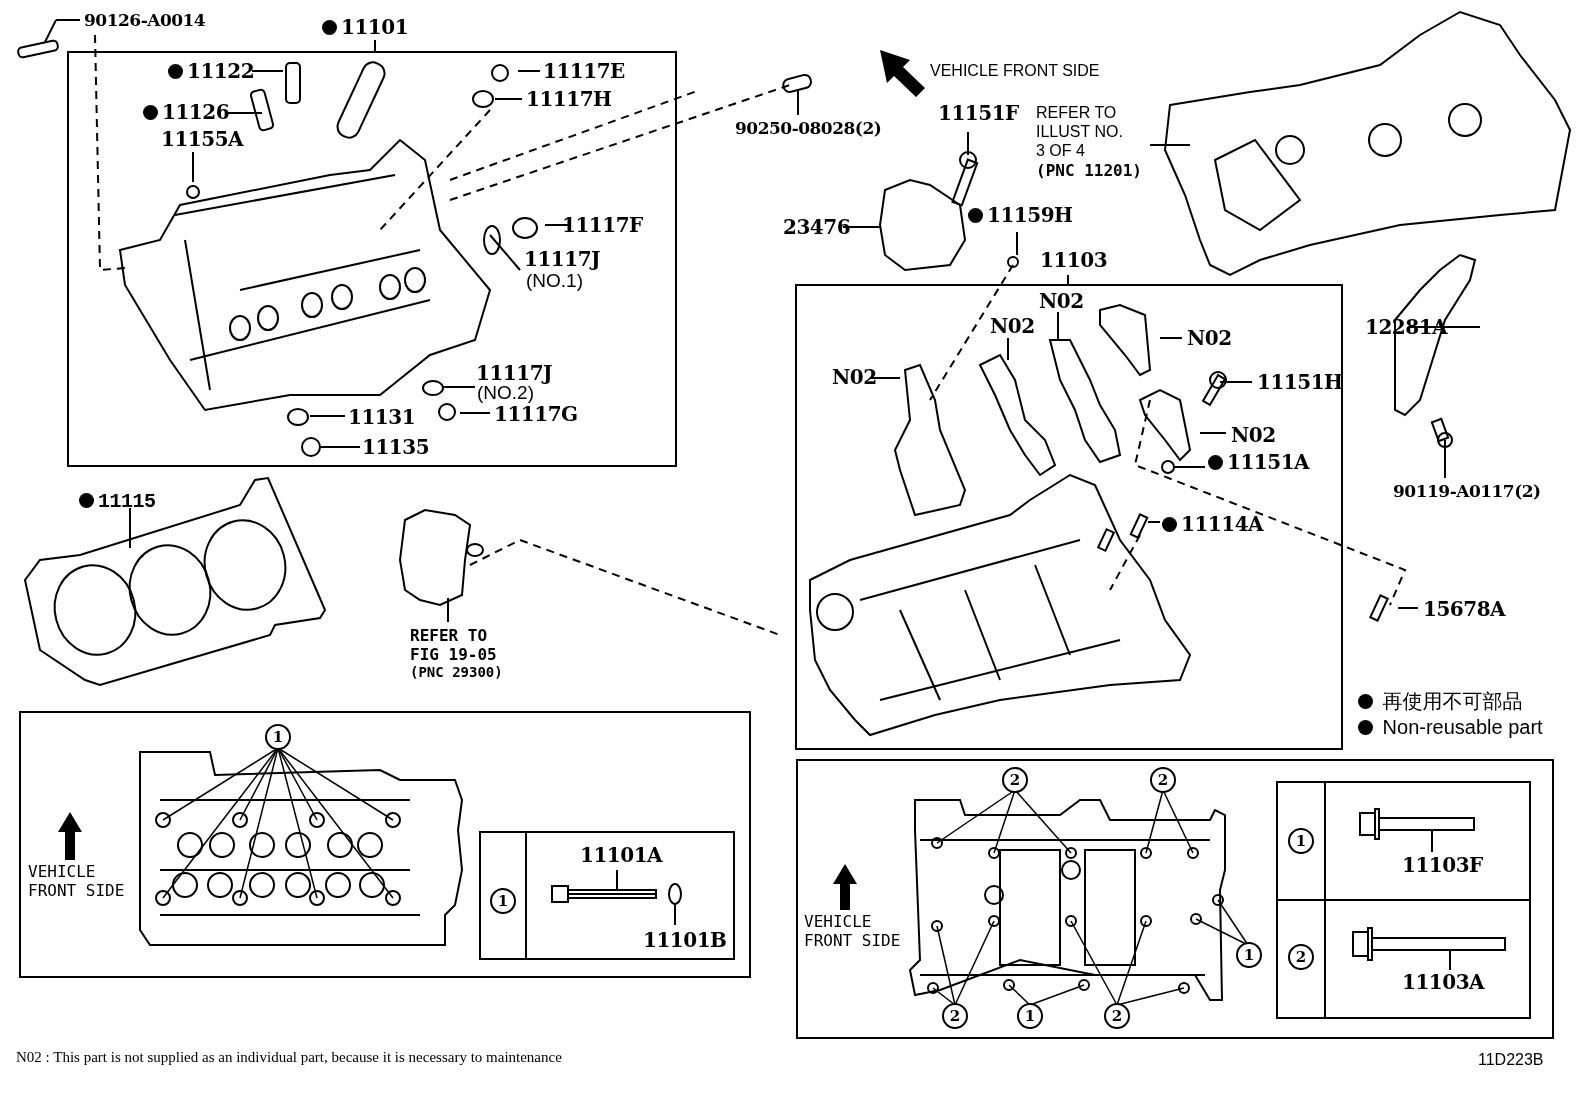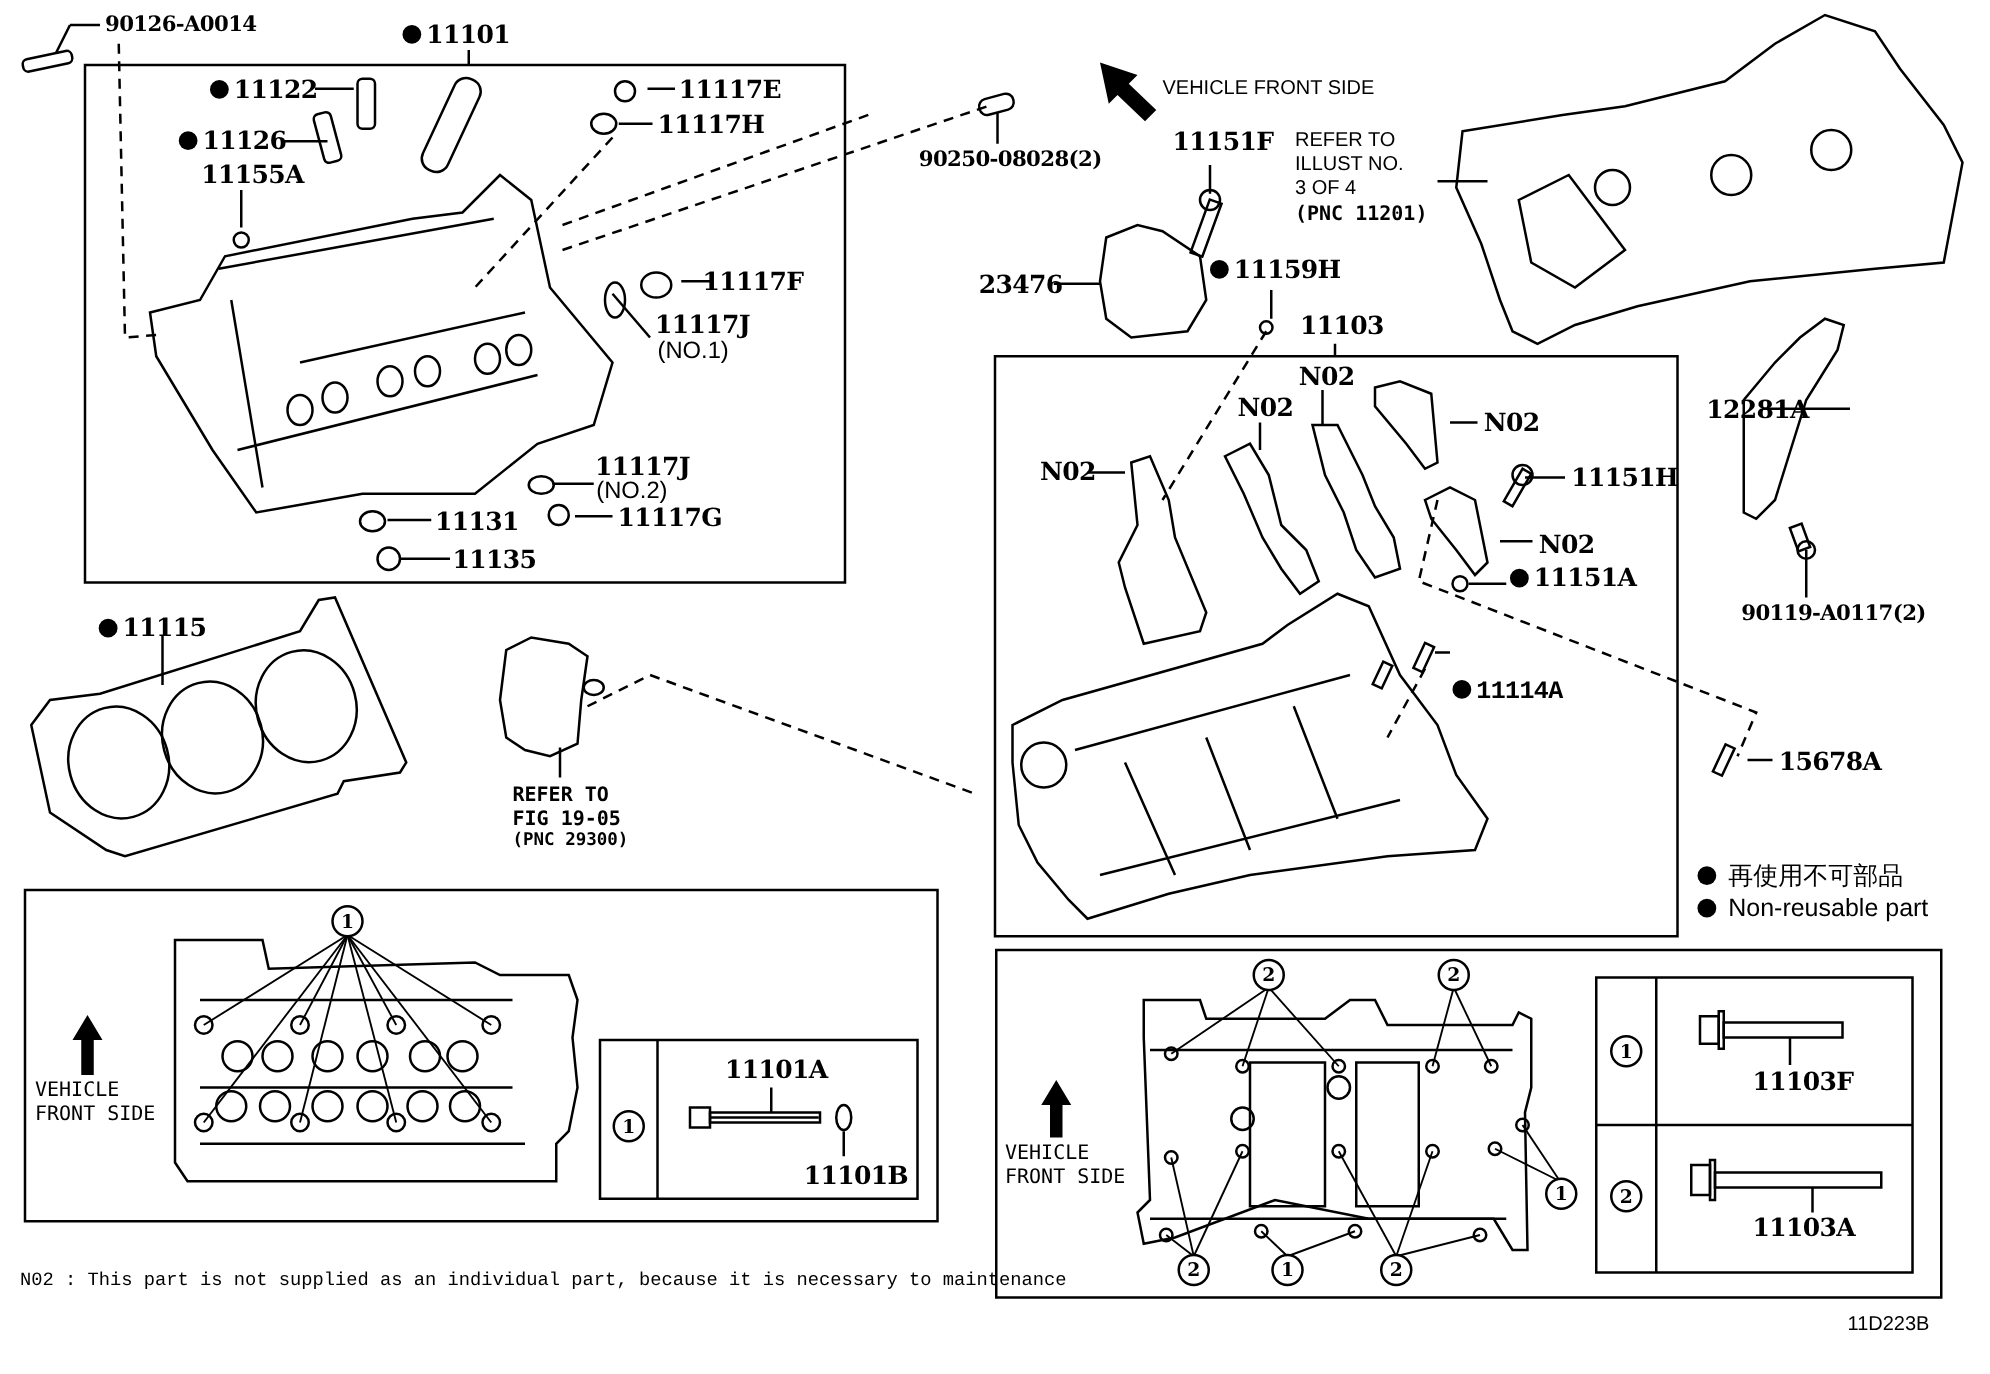--- a/index.html
+++ b/index.html
@@ -4,21 +4,21 @@
 <style>
   html, body { margin: 0; padding: 0; background: #ffffff; }
   body { width: 1592px; height: 1099px; position: relative; overflow: hidden; font-family: "Liberation Sans", sans-serif; color: #000; }
   .lbl { position: absolute; font-family: "DejaVu Serif", serif; font-weight: bold; font-size: 20px; line-height: 1; white-space: nowrap; letter-spacing: -0.5px; }
   .lbl-sm { position: absolute; font-family: "Liberation Sans", sans-serif; font-size: 19px; line-height: 1; white-space: nowrap; }
   .lbl-mono { position: absolute; font-family: "DejaVu Sans Mono", monospace; font-weight: bold; font-size: 16px; line-height: 1.2; white-space: nowrap; }
   .lbl-plain { position: absolute; font-family: "Liberation Sans", sans-serif; font-size: 16px; line-height: 1.2; white-space: nowrap; }
   .dot { display: inline-block; width: 15px; height: 15px; border-radius: 50%; background: #000; margin-right: 4px; vertical-align: -1px; }
   .circ { position: absolute; width: 26px; height: 26px; border: 2px solid #000; border-radius: 50%; background: #fff; box-sizing: border-box; font-family: "DejaVu Serif", serif; font-weight: bold; font-size: 15px; text-align: center; line-height: 22px; }
   svg.layer { position: absolute; left: 0; top: 0; }
-  .note { position: absolute; font-family: Liberation Mono, monospace; font-size: 15px; line-height: 22px; white-space: nowrap; }
+  .note { position: absolute; font-family: Liberation Serif, serif; font-size: 15px; line-height: 22px; white-space: nowrap; margin-top: 32px; }
 </style>
 </head>
 <body>
 
 <svg class="layer" width="1592" height="1099">
   <g fill="none" stroke="#000" stroke-width="2">
 
     <rect x="68" y="52" width="608" height="414"></rect>
 
     <rect x="796" y="285" width="546" height="464"></rect>
@@ -267,32 +267,32 @@
 <span class="lbl" style="left:968px;top:205px;"><span class="dot"></span><span>11159H</span></span>
 <span class="lbl" style="left:1040px;top:250px;">11103</span>
 
 <span class="lbl" style="left:832px;top:367px;">N02</span>
 <span class="lbl" style="left:990px;top:316px;">N02</span>
 <span class="lbl" style="left:1039px;top:291px;">N02</span>
 <span class="lbl" style="left:1187px;top:328px;">N02</span>
 <span class="lbl" style="left:1231px;top:425px;">N02</span>
 <span class="lbl" style="left:1257px;top:372px;">11151H</span>
 <span class="lbl" style="left:1208px;top:452px;"><span class="dot"></span><span>11151A</span></span>
-<span class="lbl" style="left:1162px;top:544px;font-family:Liberation Mono, monospace;"><span class="dot"></span><span>11114A</span></span>
+<span class="lbl" style="left:1162px;top:514px;"><span class="dot"></span><span>11114A</span></span>
 
 <span class="lbl" style="left:1365px;top:317px;">12281A</span>
 <span class="lbl" style="left:1393px;top:483px;font-size:17px;">90119-A0117(2)</span>
 <span class="lbl" style="left:1423px;top:599px;">15678A</span>
 
 <div style="position:absolute;left:1358px;top:688px;font-size:20px;line-height:26px;">
   <div><span class="dot"></span> <span>再使用不可部品</span></div>
   <div><span class="dot"></span> <span>Non-reusable part</span></div>
 </div>
 
-<span class="lbl" style="left:79px;top:492px;"><span class="dot"></span><span>11115</span></span>
+<span class="lbl" style="left:79px;top:492px;font-family:Liberation Mono, monospace;"><span class="dot"></span><span>11115</span></span>
 
 <div style="position:absolute;left:410px;top:626px;">
   <div class="lbl-mono" style="position:static;">REFER TO</div>
   <div class="lbl-mono" style="position:static;">FIG 19-05</div>
   <div class="lbl-mono" style="position:static;font-size:14px;">(PNC 29300)</div>
 </div>
 
 <div style="position:absolute;left:28px;top:862px;">
   <div class="lbl-mono" style="position:static;font-weight:normal;">VEHICLE</div>
   <div class="lbl-mono" style="position:static;font-weight:normal;">FRONT SIDE</div>

